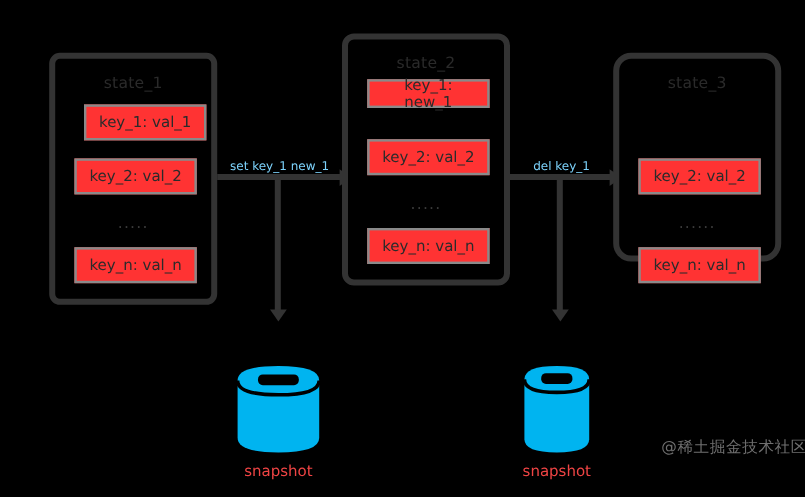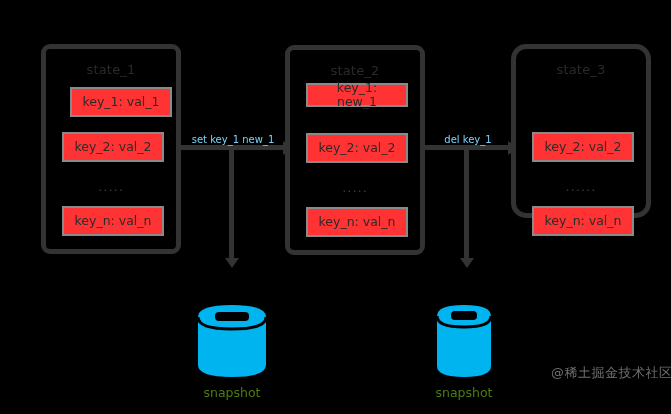--- a/index.html
+++ b/index.html
@@ -100,21 +100,21 @@
 
   
   .snapshot {
     position: absolute;
   }
   .snap-label {
     position: absolute;
     left: 0;
     right: 0;
     text-align: center;
-    color: #4d7c0f;
+    color: #ef4444;
     font-size: 12.5px;
     white-space: nowrap;
   }
 
   
   .watermark {
     position: absolute;
     color: #6f6f6f;
     font-size: 13px;
     white-space: nowrap;
@@ -131,21 +131,21 @@
     <div class="kv" style="left:24px; top:38px; width:102px; height:30px;">key_1: val_1</div>
     <div class="kv" style="left:16px; top:83px; width:102px; height:30px;">key_2: val_2</div>
     <div class="dots" style="top:130px;">.....</div>
     <div class="kv" style="left:16px; top:157px; width:102px; height:30px;">key_n: val_n</div>
   </div>
 
   <div class="hline" style="left:181px; top:145px; width:104px;"></div>
   <div class="arrowhead right" style="left:283px; top:140.5px;"></div>
   <div class="arrow-label" style="left:172px; top:134px; width:122px;">set key_1 new_1</div>
 
-  <div class="state-box" style="left:285px; top:45px; width:140px; height:210px;">
+  <div class="state-box" style="left:285px; top:28px; width:140px; height:210px;border-radius:10px;">
     <div class="state-title" style="top:13px;">state_2</div>
     <div class="kv" style="left:16px; top:33px; width:102px; height:24px;">key_1:
 new_1</div>
     <div class="kv" style="left:16px; top:83px; width:102px; height:30px;">key_2: val_2</div>
     <div class="dots" style="top:130px;">.....</div>
     <div class="kv" style="left:16px; top:157px; width:102px; height:30px;">key_n: val_n</div>
   </div>
 
   <div class="hline" style="left:425px; top:145px; width:85px;"></div>
   <div class="arrowhead right" style="left:508px; top:140.5px;"></div>

